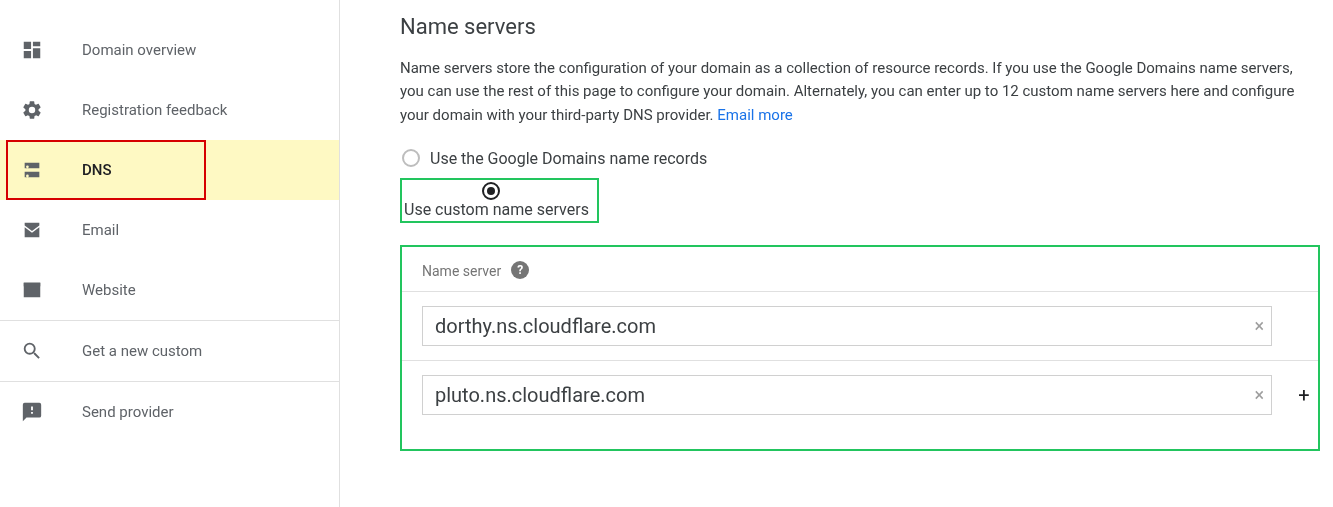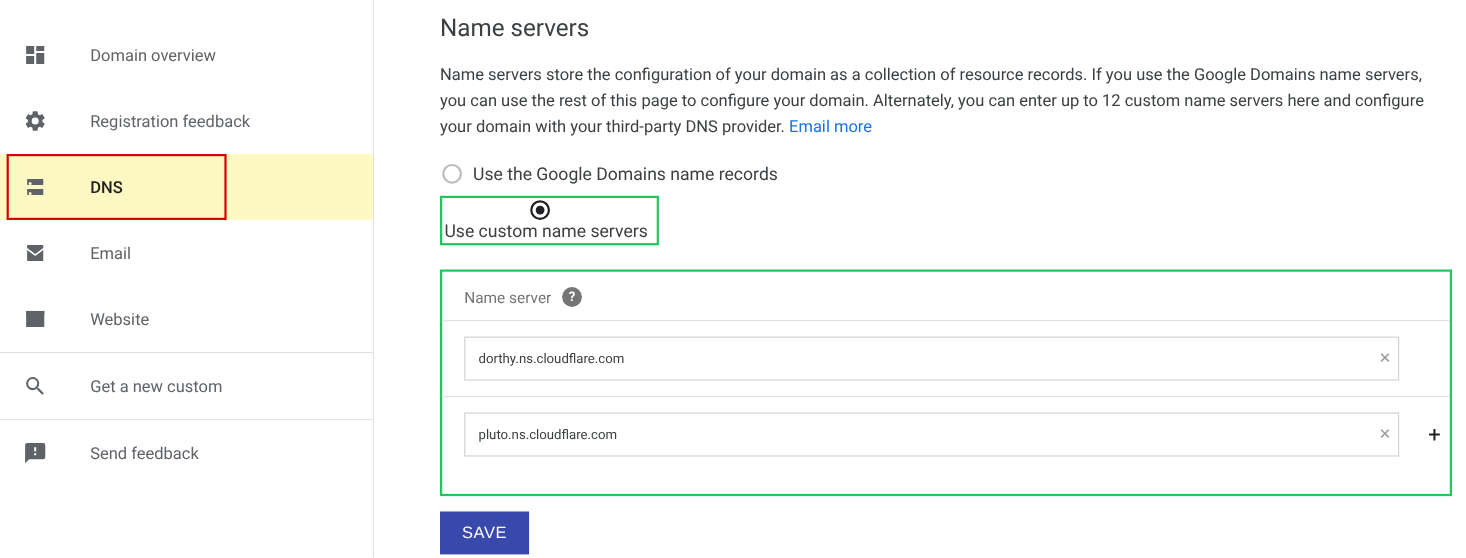--- a/index.html
+++ b/index.html
@@ -131,21 +131,21 @@
     }
     .ns-input-wrap {
       flex: 1;
       margin: 0 20px;
       position: relative;
     }
     .ns-input {
       width: 100%;
       height: 40px;
       border: 1px solid #d0d0d0;
-      font-size: 12px;
+      font-size: 20px;
       color: #3c4043;
       padding: 0 32px 0 12px;
       font-family: inherit;
     }
     .clear-x {
       position: absolute;
       right: 8px;
       top: 50%;
       transform: translateY(-50%);
       color: #9e9e9e;
@@ -236,21 +236,21 @@
     </span>
     <span>Get a new custom</span>
   </div>
   <div class="sidebar-section-divider"></div>
   <div class="sidebar-item">
     <span class="icon">
       <svg viewBox="0 0 24 24" width="22" height="22">
           <path d="M20 2H4a2 2 0 0 0-2 2v18l4-4h14a2 2 0 0 0 2-2V4a2 2 0 0 0-2-2zm-7 12h-2v-2h2v2zm0-4h-2V6h2v4z"></path>
         </svg>
     </span>
-    <span>Send feedback</span>
+    <span>Send provider</span>
   </div>
 </div>
 
 <div class="content">
   <h2>Name servers</h2>
   <p class="description">
     <span>Name servers store the configuration of your domain as a collection of resource records. If you use the Google Domains name servers, you can use the rest of this page to configure your domain. Alternately, you can enter up to 12 custom name servers here and configure your domain with your third-party DNS provider. </span><a href="#">Email more</a>
   </p>
 
   <div class="radio-row">
@@ -276,14 +276,13 @@
     </div>
     <div class="ns-row">
       <div class="ns-input-wrap">
         <input class="ns-input" value="pluto.ns.cloudflare.com" style="">
         <span class="clear-x">×</span>
       </div>
       <div class="add-plus">+</div>
     </div>
   </div>
 
-  <button class="save-btn">SAVE</button>
 </div>
 
 </body></html>

